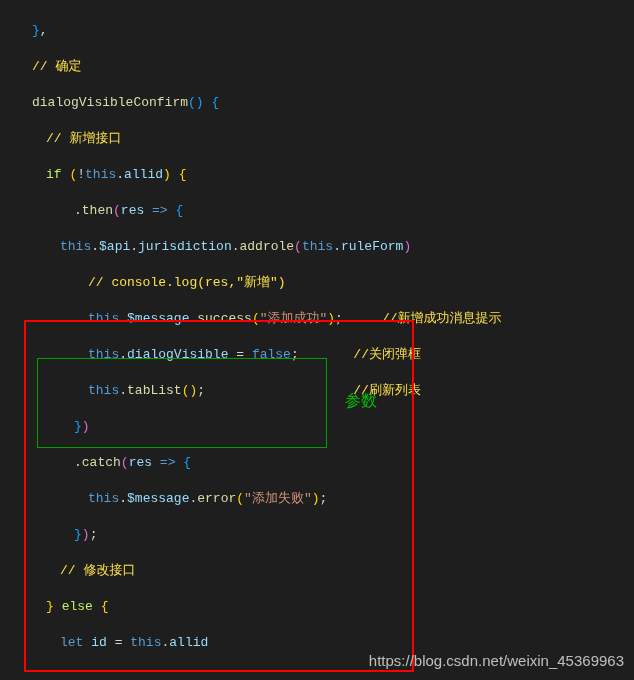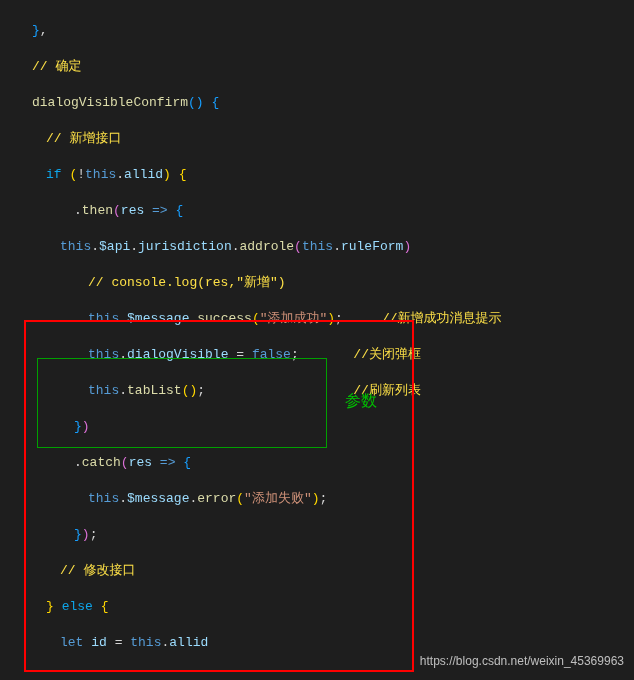--- a/index.html
+++ b/index.html
@@ -15,21 +15,21 @@
       position: relative;
     }
     .editor {
       padding: 4px 0 4px 18px;
       white-space: pre;
       position: relative;
     }
     .line { height: 18px; }
     .comment { color: #fde047; }
     .keyword { color: #569cd6; }
-    .keyword2 { color: #0ea5e9; }
+    .keyword2 { color: #bef264; }
     .fn { color: #dcdcaa; }
     .var { color: #9cdcfe; }
     .this { color: #569cd6; }
     .str { color: #ce9178; }
     .prop { color: #9cdcfe; }
     .bool { color: #569cd6; }
     .paren-y { color: #ffd700; }
     .paren-p { color: #da70d6; }
     .paren-b { color: #179fff; }
     .punct { color: #d4d4d4; }
@@ -66,21 +66,21 @@
       font-family: sans-serif;
       pointer-events: none;
       text-align: right;
     }
     .watermark {
       position: absolute;
       right: 10px;
       bottom: 10px;
       color: #d0d0d0;
       font-family: sans-serif;
-      font-size: 12px;
+      font-size: 15px;
       opacity: 0.9;
       pointer-events: none;
     }
   </style>
 </head>
 <body>
 
 <div class="editor">
 <div class="line p1"><span class="paren-b">}</span><span class="punct">,</span></div>
 <div class="line p1"><span class="comment">// 确定</span></div>

